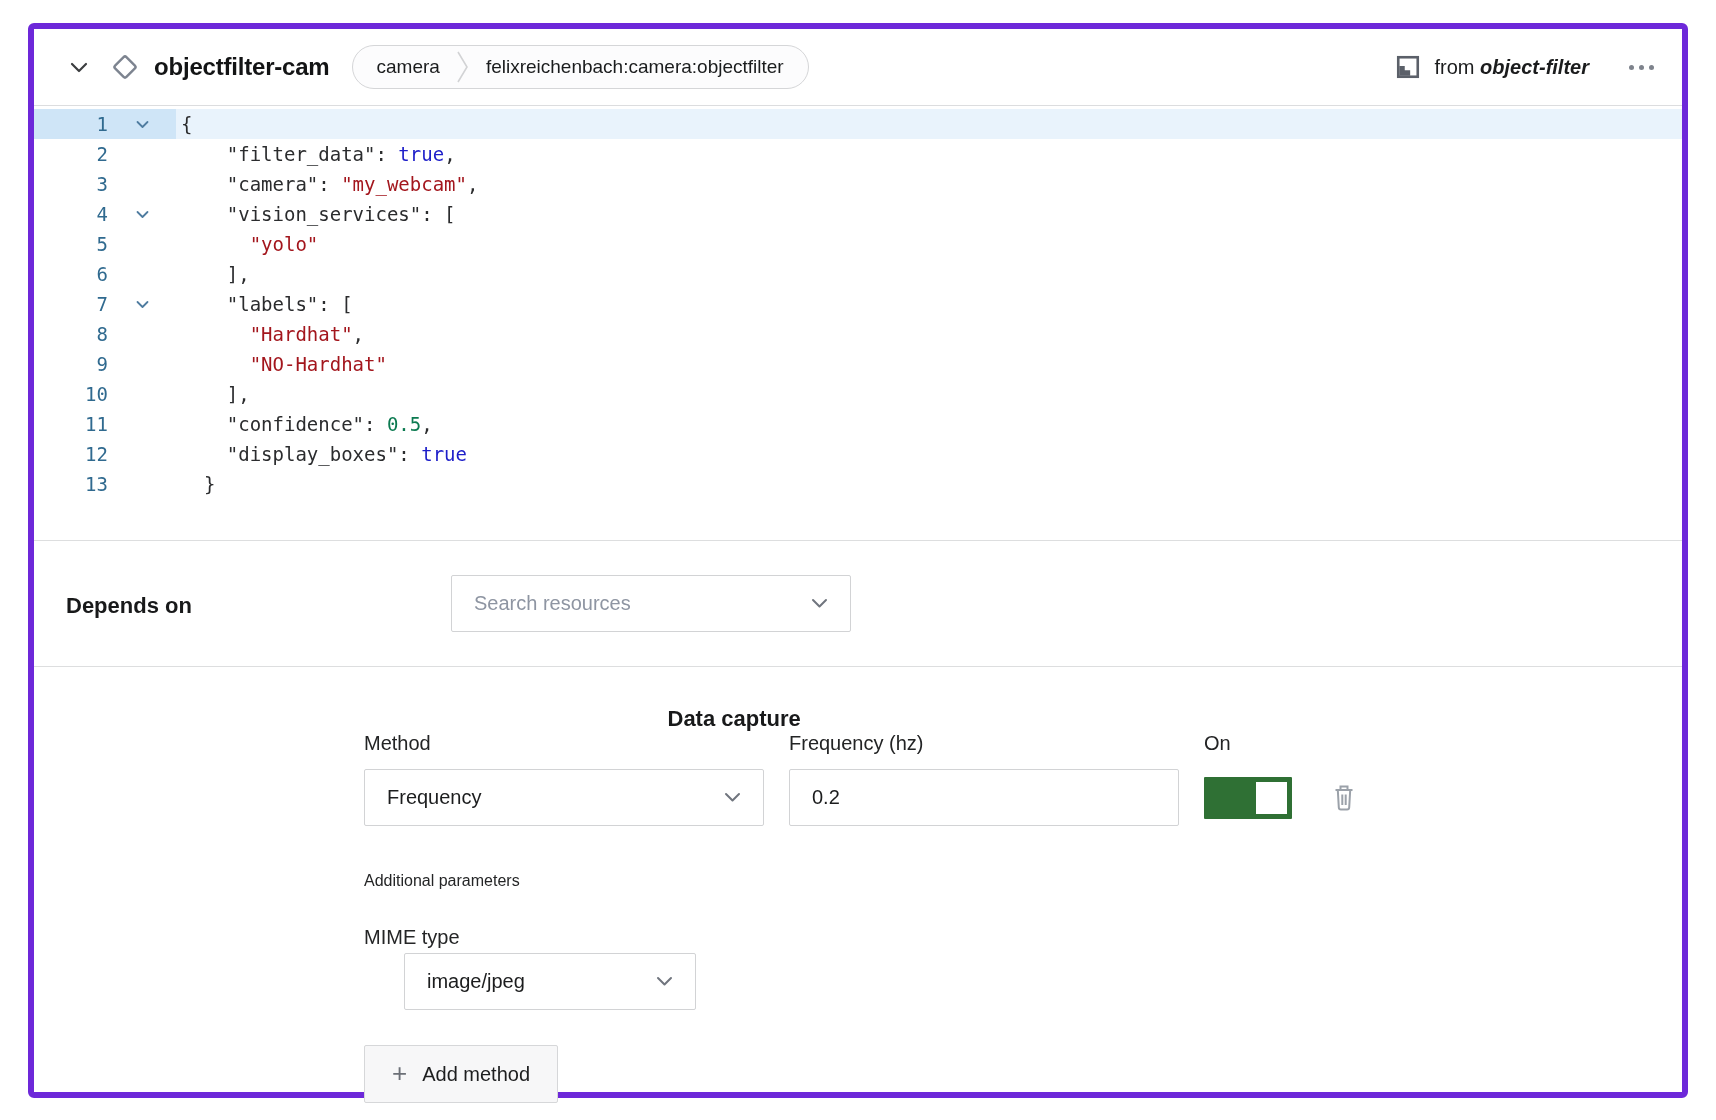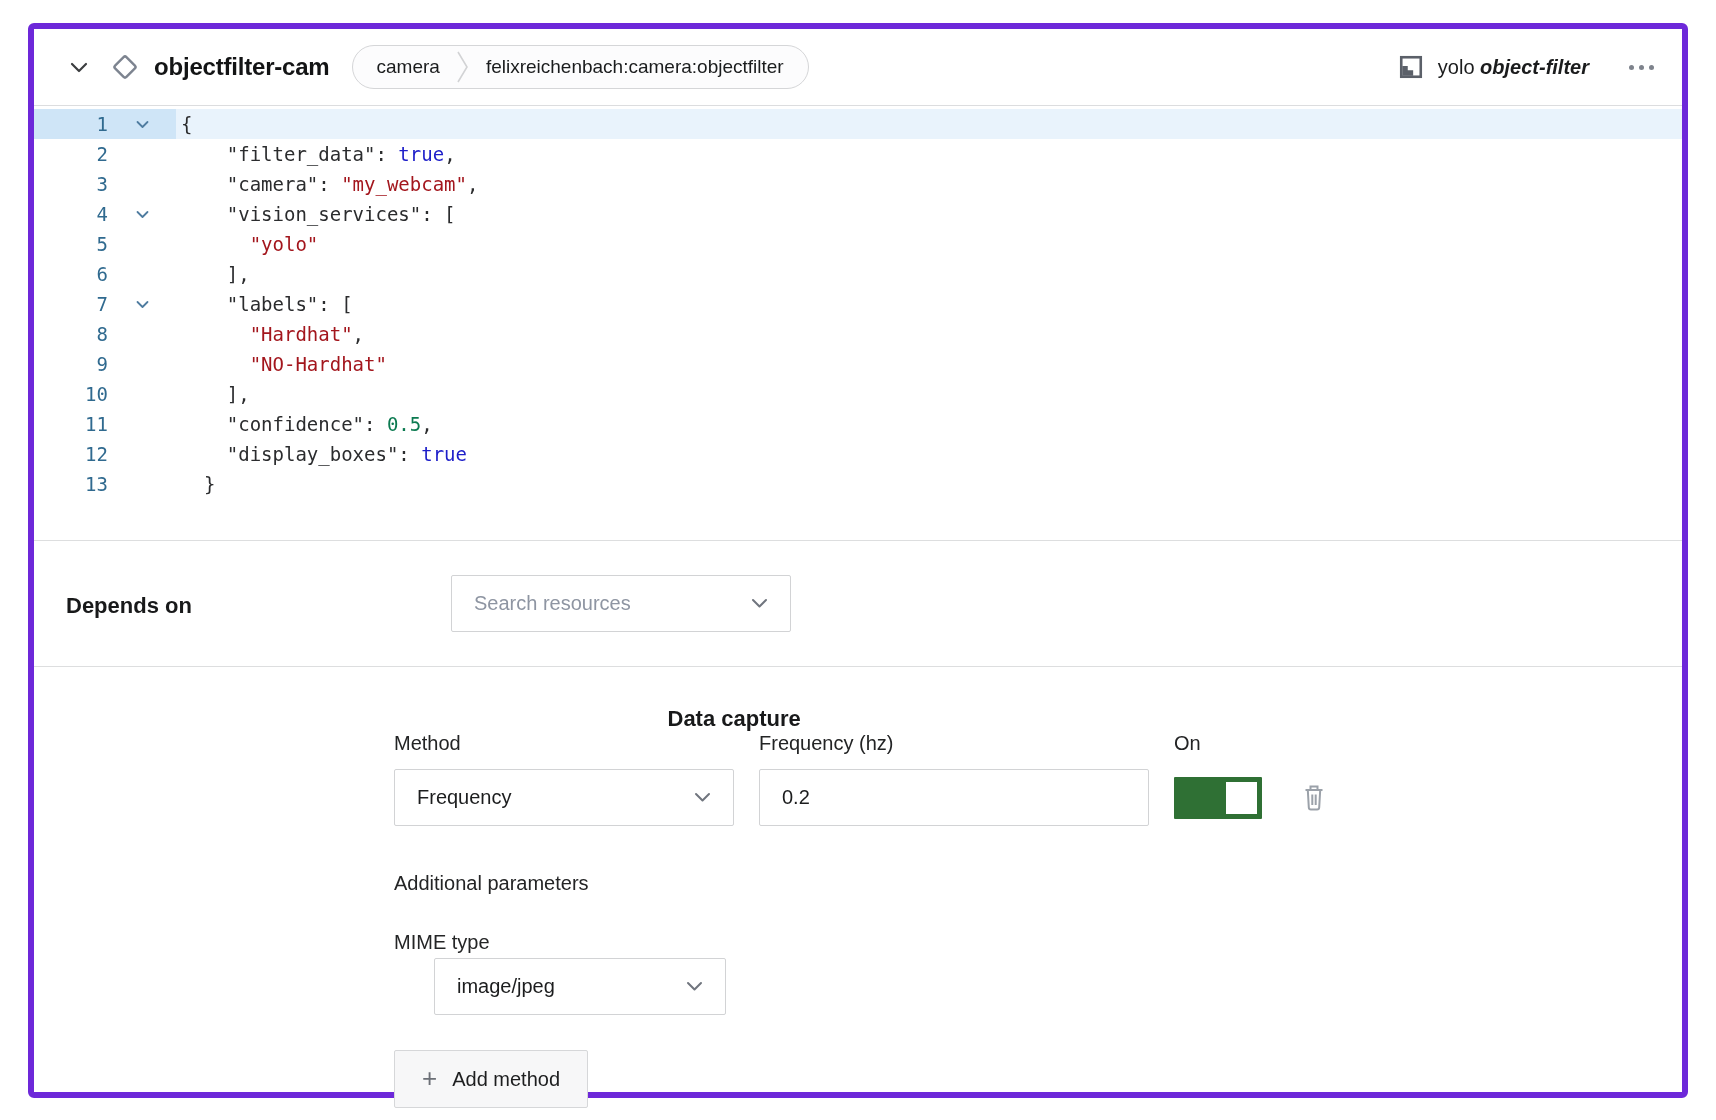--- a/index.html
+++ b/index.html
@@ -54,31 +54,31 @@
   .section { display:flex; align-items:center; padding:34px 28px 34px 32px; }
   .section-label {
     width:385px; flex:none; font-size:22px; font-weight:bold; color:#18191a; margin:5px 0 0 0;
   }
   .select-box, .text-input {
     height:57px; border:1px solid #d2d3d5; border-radius:2px; background:#fff;
     display:flex; align-items:center; padding:0 22px; font-size:20px; color:#1c1d1e;
   }
   .select-box { justify-content:space-between; cursor:pointer; }
   .placeholder { color:#8e95a2; }
-  .w400 { width:340px; } .w390 { width:390px; } .w310 { width:292px;margin-left:40px; }
+  .w400 { width:400px; } .w390 { width:390px; } .w310 { width:292px;margin-left:40px; }
   .text-input { cursor:text; }
   
   .capture { padding-bottom:36px;flex-direction:column; }
   .fields-row { display:flex; gap:25px; }
   .field-label { font-size:20px; color:#232425; margin-bottom:14px; }
   .toggle-row { height:57px; display:flex; align-items:center; gap:40px; }
   .toggle { position:relative; width:88px; height:42px; background:#2f7034; border-radius:1px; cursor:pointer; border:none; padding:0; }
   .toggle .knob { position:absolute; top:5px; bottom:5px; right:5px; width:31px; background:#fff; }
   .trash-btn { background:none; border:none; padding:0; cursor:pointer; display:flex; }
-  .addl-label { font-size:20px; color:#242526; margin-top:46px; }
+  .addl-label { font-size:16px; color:#242526; margin-top:46px; }
   .mime-label { font-size:20px; color:#242526; margin-top:36px; margin-bottom:4px; }
   .add-method {
     margin-top:35px; height:58px; padding:0 27px; background:#f7f7f8;
     border:1px solid #d6d7d9; border-radius:2px; display:flex; align-items:center; gap:15px;
     font-family:"Liberation Sans",sans-serif; font-size:20px; color:#1d1e1f; cursor:pointer;
   }
   .plus { font-size:26px; color:#6c7077; font-weight:400; line-height:1; margin-top:-2px; }
 </style>
 </head>
 <body>
@@ -109,21 +109,21 @@
       <span>felixreichenbach:camera:objectfilter</span>
     </div>
     <div class="header-right">
       <span class="module-ic">
         <svg width="26" height="26" viewBox="0 0 24 24">
           <rect x="3" y="3" width="18" height="18" fill="none" stroke="#5b6069" stroke-width="2.4"></rect>
           <path d="M4 20 V11 h5 v4 h5 v5 z" fill="#5b6069"></path>
         </svg>
       </span>
       <span class="from-text">
-        <span>yolo</span>
+        <span>from</span>
         <b>object-filter</b>
       </span>
       <button class="icon-btn dots" aria-label="more">
         <i></i>
           <i></i>
           <i></i>
       </button>
     </div>
   </div>
 

